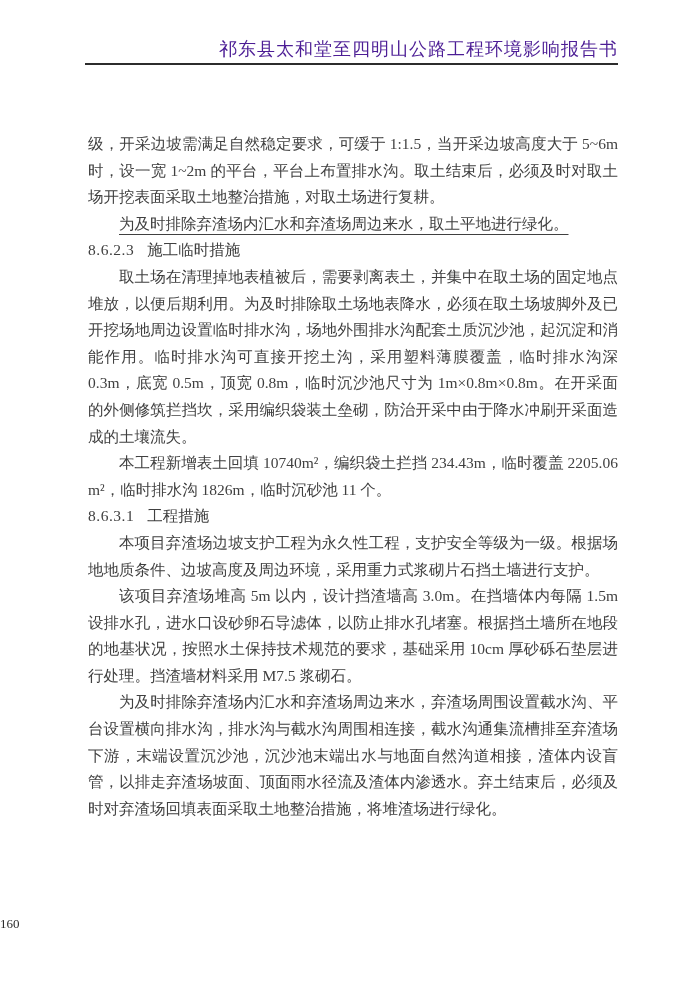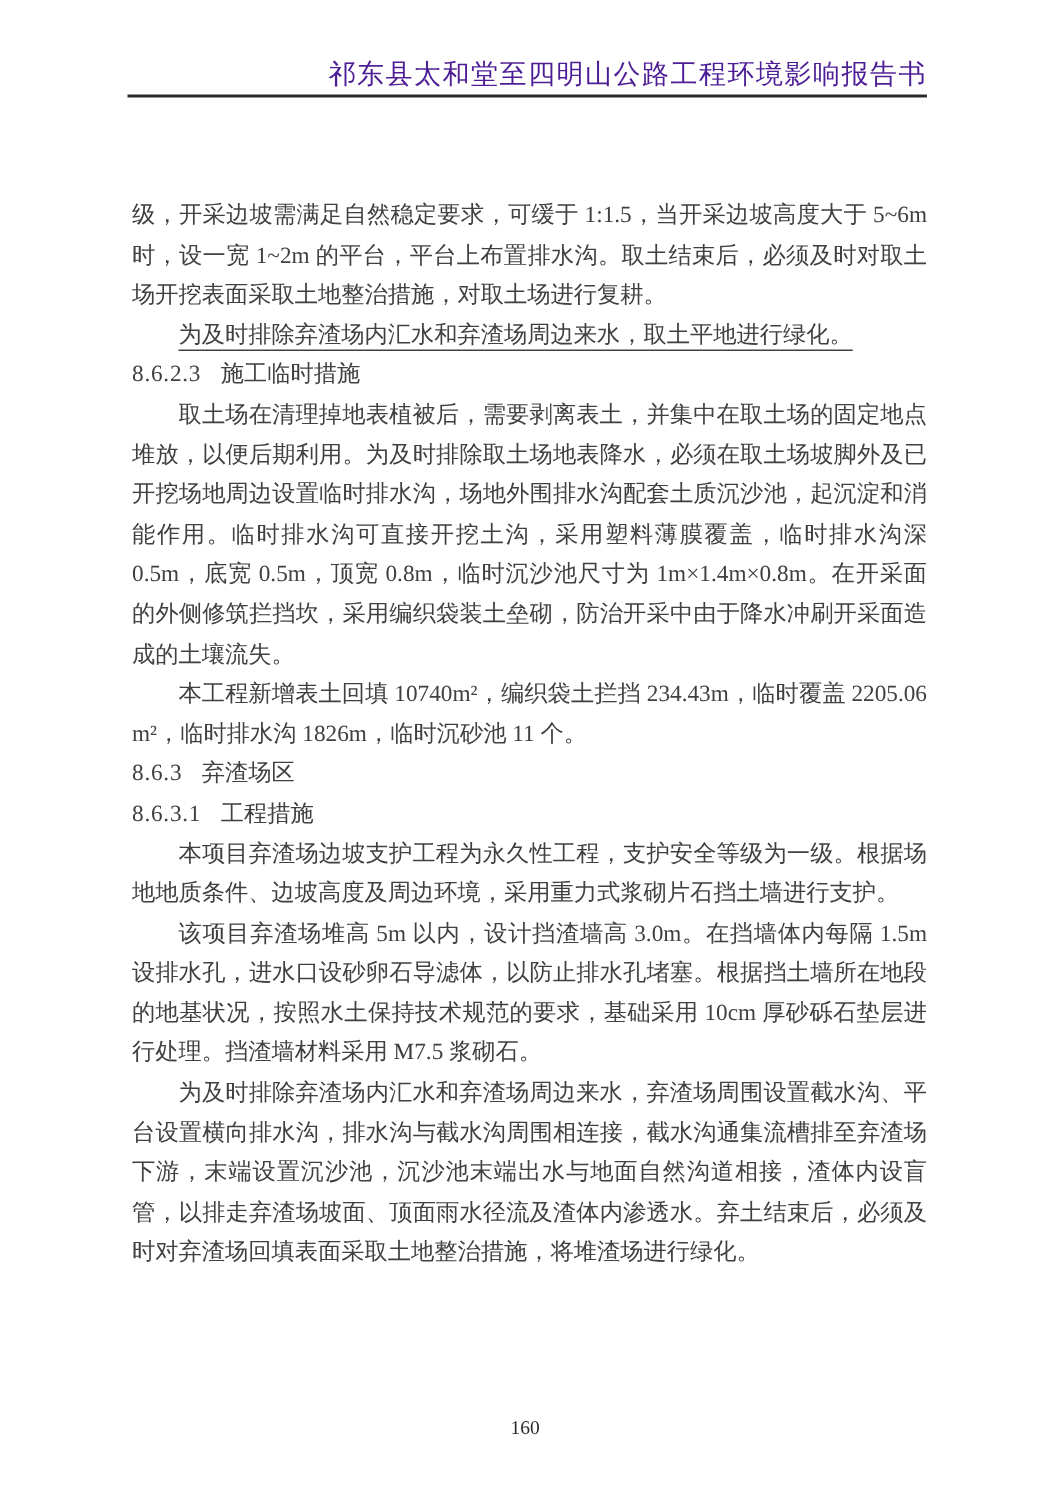--- a/index.html
+++ b/index.html
@@ -54,44 +54,43 @@
   .heading {
     margin: 0;
     text-align: left;
   }
   .heading .h-num {
     margin-right: 13px;
     letter-spacing: 0.5px;
   }
   .page-footer {
     position: absolute;
-    top: 944px;
+    top: 916px;
     left: 0;
     width: 700px;
-    text-align: center;
+    text-align: left;
     font-size: 13px;
     color: #2a2a2a;
   }
 </style>
 </head>
 <body>
 
 <div class="page">
 
   <div class="page-header">
     <span>祁东县太和堂至四明山公路工程环境影响报告书</span>
   </div>
 
   <div class="document-body">
       <p class=""><span>级，开采边坡需满足自然稳定要求，可缓于 1:1.5，当开采边坡高度大于 5~6m 时，设一宽 1~2m 的平台，平台上布置排水沟。取土结束后，必须及时对取土场开挖表面采取土地整治措施，对取土场进行复耕。</span></p>
       <p class="indent ul"><span>为及时排除弃渣场内汇水和弃渣场周边来水，取土平地进行绿化。</span></p>
       <div class="heading"><span class="h-num">8.6.2.3</span><span>施工临时措施</span></div>
-      <p class="indent"><span>取土场在清理掉地表植被后，需要剥离表土，并集中在取土场的固定地点堆放，以便后期利用。为及时排除取土场地表降水，必须在取土场坡脚外及已开挖场地周边设置临时排水沟，场地外围排水沟配套土质沉沙池，起沉淀和消能作用。临时排水沟可直接开挖土沟，采用塑料薄膜覆盖，临时排水沟深 0.5m，底宽 0.5m，顶宽 0.8m，临时沉沙池尺寸为 1m×1.4m×0.8m。在开采面的外侧修筑拦挡坎，采用编织袋装土垒砌，防治开采中由于降水冲刷开采面造成的土壤流失。</span></p>
+      <p class="indent"><span>取土场在清理掉地表植被后，需要剥离表土，并集中在取土场的固定地点堆放，以便后期利用。为及时排除取土场地表降水，必须在取土场坡脚外及已开挖场地周边设置临时排水沟，场地外围排水沟配套土质沉沙池，起沉淀和消能作用。临时排水沟可直接开挖土沟，采用塑料薄膜覆盖，临时排水沟深 0.3m，底宽 0.5m，顶宽 0.8m，临时沉沙池尺寸为 1m×0.8m×0.8m。在开采面的外侧修筑拦挡坎，采用编织袋装土垒砌，防治开采中由于降水冲刷开采面造成的土壤流失。</span></p>
       <p class="indent"><span>本工程新增表土回填 10740m²，编织袋土拦挡 234.43m，临时覆盖 2205.06 m²，临时排水沟 1826m，临时沉砂池 11 个。</span></p>
-      <div class="heading"><span class="h-num">8.6.3</span><span>弃渣场区</span></div>
       <div class="heading"><span class="h-num">8.6.3.1</span><span>工程措施</span></div>
       <p class="indent"><span>本项目弃渣场边坡支护工程为永久性工程，支护安全等级为一级。根据场地地质条件、边坡高度及周边环境，采用重力式浆砌片石挡土墙进行支护。</span></p>
       <p class="indent"><span>该项目弃渣场堆高 5m 以内，设计挡渣墙高 3.0m。在挡墙体内每隔 1.5m 设排水孔，进水口设砂卵石导滤体，以防止排水孔堵塞。根据挡土墙所在地段的地基状况，按照水土保持技术规范的要求，基础采用 10cm 厚砂砾石垫层进行处理。挡渣墙材料采用 M7.5 浆砌石。</span></p>
       <p class="indent"><span>为及时排除弃渣场内汇水和弃渣场周边来水，弃渣场周围设置截水沟、平台设置横向排水沟，排水沟与截水沟周围相连接，截水沟通集流槽排至弃渣场下游，末端设置沉沙池，沉沙池末端出水与地面自然沟道相接，渣体内设盲管，以排走弃渣场坡面、顶面雨水径流及渣体内渗透水。弃土结束后，必须及时对弃渣场回填表面采取土地整治措施，将堆渣场进行绿化。</span></p>
     </div>
 
   <div class="page-footer">
     <span>160</span>
   </div>
 

